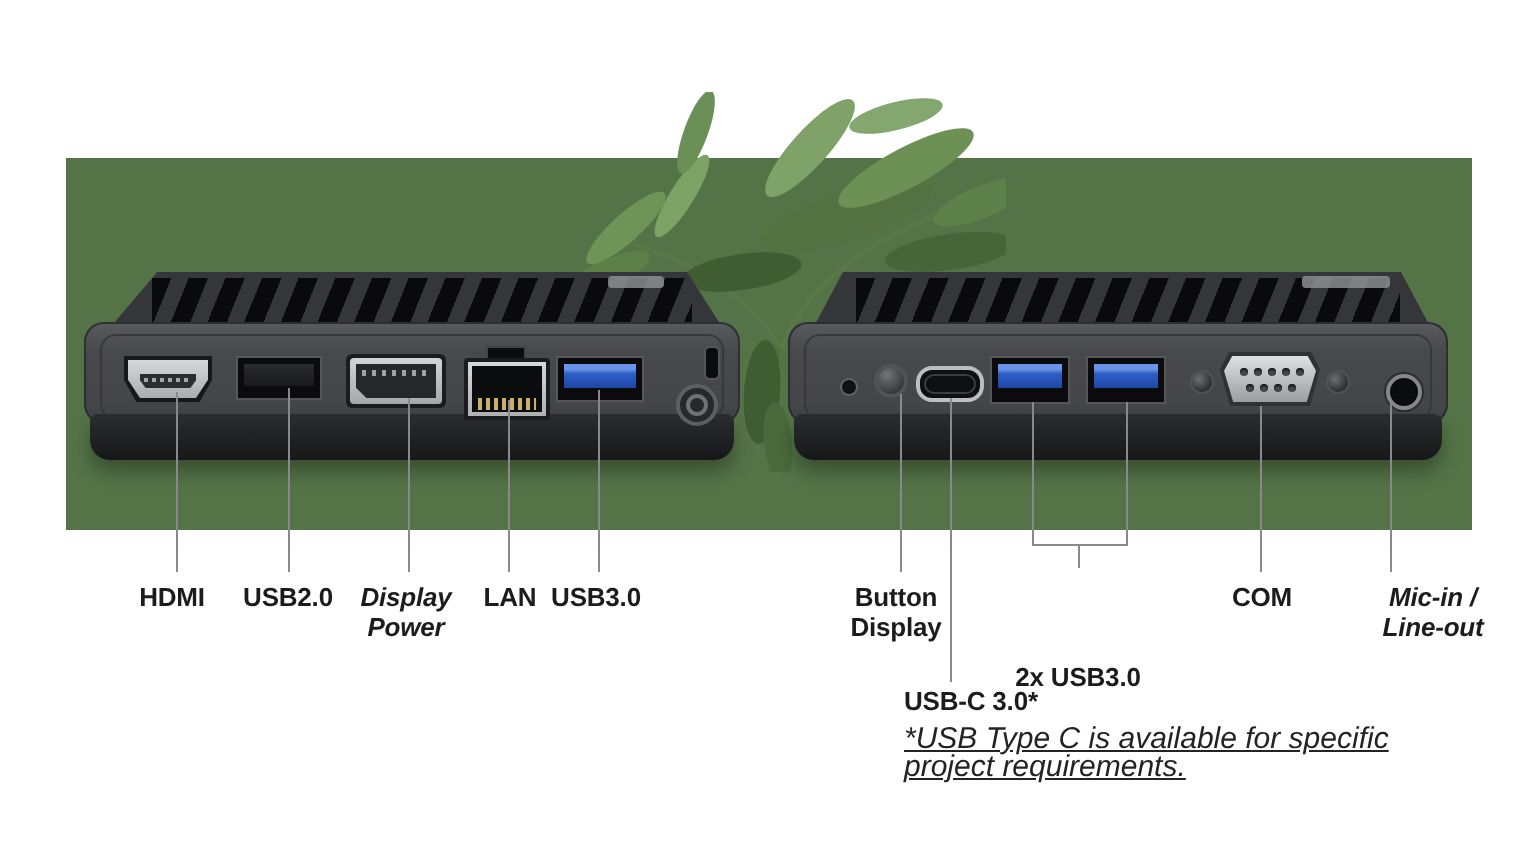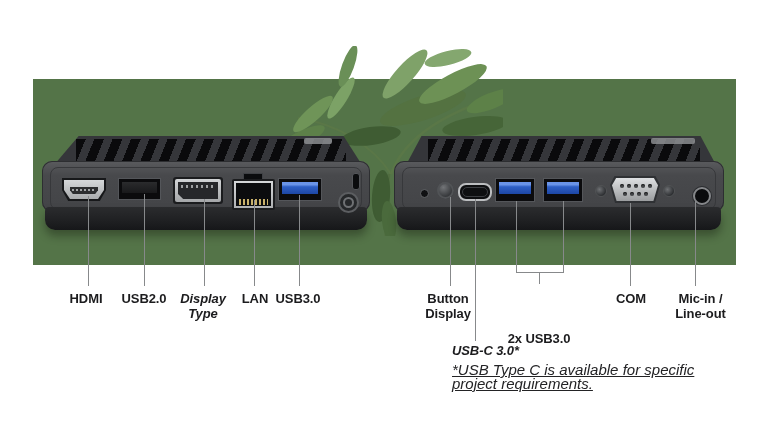--- a/index.html
+++ b/index.html
@@ -74,21 +74,21 @@
         clip-path:polygon(9% 0,91% 0,100% 32%,90% 100%,10% 100%,0 32%);}
   .db9 .pin{position:absolute;width:4px;height:4px;border-radius:50%;background:#45474a;
         box-shadow:inset 0 1px 1px rgba(0,0,0,.7);}
 
   
   .vline{position:absolute;width:1px;background:#87898b;}
   .hline{position:absolute;height:1px;background:#87898b;}
   .plabel{position:absolute;font-weight:700;font-size:13px;line-height:15px;color:#1c1c1e;
         text-align:center;letter-spacing:-0.1px;}
   .plabel span{display:block;}
-  .left-align{text-align:left;font-style:italic;}
+  .left-align{text-align:left;}
   .footnote{position:absolute;font-style:italic;font-size:15px;line-height:14px;color:#232325;
         font-weight:400;text-decoration:underline;}
 </style>
 </head>
 <body>
 
 <div class="stage">
 
   <div class="band"></div>
 
@@ -208,40 +208,40 @@
   <div class="vline" style="left:695px;top:201px;height:85px;"></div>
 
   <div class="plabel" style="left:51px;top:291px;width:70px;">
     <span>HDMI</span>
   </div>
   <div class="plabel" style="left:109px;top:291px;width:70px;">
     <span>USB2.0</span>
   </div>
   <div class="plabel" style="left:168px;top:291px;width:70px;font-style:italic;">
     <span>Display</span>
-    <span>Type</span>
+    <span>Power</span>
   </div>
   <div class="plabel" style="left:220px;top:291px;width:70px;">
     <span>LAN</span>
   </div>
   <div class="plabel" style="left:263px;top:291px;width:70px;">
     <span>USB3.0</span>
   </div>
 
   <div class="plabel" style="left:413px;top:291px;width:70px;">
     <span>Button</span>
     <span>Display</span>
   </div>
   <div class="plabel" style="left:494px;top:291px;width:90px;margin-top:40px;">
     <span>2x USB3.0</span>
   </div>
   <div class="plabel" style="left:596px;top:291px;width:70px;">
     <span>COM</span>
   </div>
-  <div class="plabel" style="left:658px;top:291px;width:85px;">
+  <div class="plabel" style="left:674px;top:291px;width:85px;font-style:italic;">
     <span>Mic-in /</span>
     <span>Line-out</span>
   </div>
   <div class="plabel left-align" style="left:452px;top:343px;width:130px;">
     <span>USB-C 3.0*</span>
   </div>
 
   <div class="footnote" style="left:452px;top:363px;width:290px;">*USB Type C is available for specific project requirements.</div>
 
 </div>

